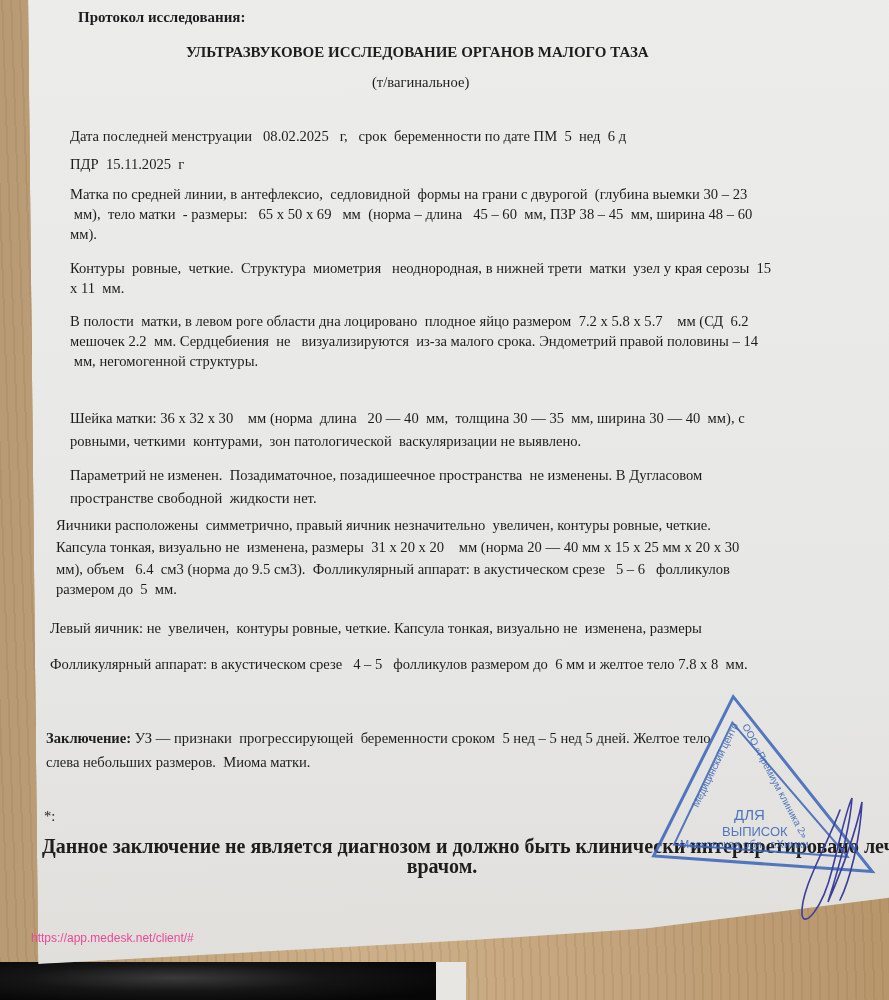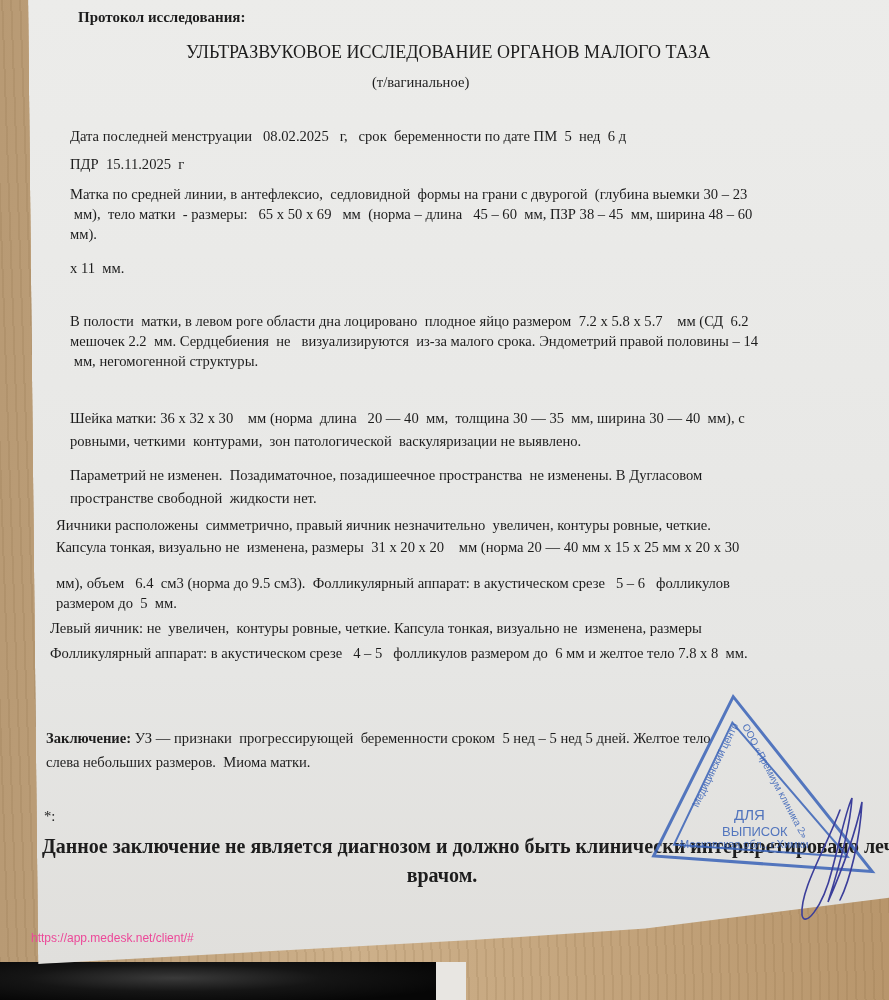--- a/index.html
+++ b/index.html
@@ -26,21 +26,21 @@
       transform-origin: 0 0;
       clip-path: polygon(0 0, 100% 0, 99% 94%, 70% 97%, 50% 98%, 0 100%);
     }
     .content {
       position: absolute; left: 8px; top: 0; width: 889px; height: 1000px;
       color: #1d1d1d; font-size: 14.6px; line-height: 20px;
     }
     .line { position: absolute; white-space: pre; }
     .bold { font-weight: bold; text-align: center; }
     .proto-title { left: 70px; top: 7px; font-weight: bold; font-size: 15px; }
-    .main-title { left: 178px; top: 42px; font-weight: normal; font-size: 18px; }
+    .main-title { left: 178px; top: 42px; font-weight: bold; font-size: 15px; }
     .subtitle { left: 364px; top: 72px; }
     .para { position: absolute; left: 62px; width: 800px; }
     .para p { margin: 0; white-space: pre; }
     .url { position: absolute; left: 23px; top: 928px; font-family: "Liberation Sans", sans-serif; font-size: 12px; color: #ec4899; }
     .stamp { position: absolute; left: 650px; top: 690px; width: 240px; height: 200px; }
     .signature { position: absolute; left: 780px; top: 790px; width: 100px; height: 140px; }
   </style>
 </head>
 <body>
 
@@ -57,20 +57,21 @@
   <div class="line" style="left:62px; top:126px;">Дата последней менструации   08.02.2025   г,   срок  беременности по дате ПМ  5  нед  6 д</div>
   <div class="line" style="left:62px; top:154px;">ПДР  15.11.2025  г</div>
 
   <div class="para" style="top:184px;">
     <p>Матка по средней линии, в антефлексио,  седловидной  формы на грани с двурогой  (глубина выемки 30 – 23</p>
     <p> мм),  тело матки  - размеры:   65 x 50 x 69   мм  (норма – длина   45 – 60  мм, ПЗР 38 – 45  мм, ширина 48 – 60</p>
     <p>мм).</p>
   </div>
 
   <div class="para" style="top:258px;">
+    <p>Контуры  ровные,  четкие.  Структура  миометрия   неоднородная, в нижней трети  матки  узел у края серозы  15</p>
     <p>x 11  мм.</p>
   </div>
 
   <div class="para" style="top:311px;">
     <p>В полости  матки, в левом роге области дна лоцировано  плодное яйцо размером  7.2 x 5.8 x 5.7    мм (СД  6.2</p>
     <p>мешочек 2.2  мм. Сердцебиения  не   визуализируются  из-за малого срока. Эндометрий правой половины – 14</p>
     <p> мм, негомогенной структуры.</p>
   </div>
 
   <div class="para" style="top:408px;">
@@ -79,39 +80,39 @@
   </div>
 
   <div class="para" style="top:465px;">
     <p>Параметрий не изменен.  Позадиматочное, позадишеечное пространства  не изменены. В Дугласовом</p>
     <p style="margin-top:3px">пространстве свободной  жидкости нет.</p>
   </div>
 
   <div class="para" style="left:48px; top:515px;">
     <p>Яичники расположены  симметрично, правый яичник незначительно  увеличен, контуры ровные, четкие.</p>
     <p style="margin-top:2px">Капсула тонкая, визуально не  изменена, размеры  31 x 20 x 20    мм (норма 20 — 40 мм x 15 x 25 мм x 20 x 30</p>
-    <p style="margin-top:16px">мм), объем   6.4  см3 (норма до 9.5 см3).  Фолликулярный аппарат: в акустическом срезе   5 – 6   фолликулов</p>
+    <p style="margin-top:2px">мм), объем   6.4  см3 (норма до 9.5 см3).  Фолликулярный аппарат: в акустическом срезе   5 – 6   фолликулов</p>
     <p style="margin-top:0">размером до  5  мм.</p>
   </div>
 
   <div class="para" style="left:42px; top:618px;">
     <p>Левый яичник: не  увеличен,  контуры ровные, четкие. Капсула тонкая, визуально не  изменена, размеры</p>
-    <p style="margin-top:5px">Фолликулярный аппарат: в акустическом срезе   4 – 5   фолликулов размером до  6 мм и желтое тело 7.8 x 8  мм.</p>
+    <p style="margin-top:16px">Фолликулярный аппарат: в акустическом срезе   4 – 5   фолликулов размером до  6 мм и желтое тело 7.8 x 8  мм.</p>
   </div>
 
   <div class="para" style="left:38px; top:728px;">
     <p><span class="bold">Заключение:</span><span> УЗ — признаки  прогрессирующей  беременности сроком  5 нед – 5 нед 5 дней. Желтое тело</span></p>
     <p style="margin-top:4px">слева небольших размеров.  Миома матки.</p>
   </div>
 
   <div class="line" style="left:36px; top:806px;">*:</div>
 
   <div class="para bold" style="left:34px; top:836px; font-size:20px;">
     <p>Данное заключение не является диагнозом и должно быть клинически интерпретировано лечащим</p>
-    <p style="margin-top:9px">врачом.</p>
+    <p style="">врачом.</p>
   </div>
 
   <div class="url">https://app.medesk.net/client/#</div>
 </div>
 
 <svg class="stamp" viewBox="0 0 240 200">
   <g fill="none" stroke="#3a63b8" stroke-width="3" opacity="0.85">
     <polygon points="80,8 6,170 225,178" transform="rotate(2 120 100)"></polygon>
     <polygon points="80,34 26,158 200,164" transform="rotate(2 120 100)" stroke-width="2"></polygon>
   </g>

